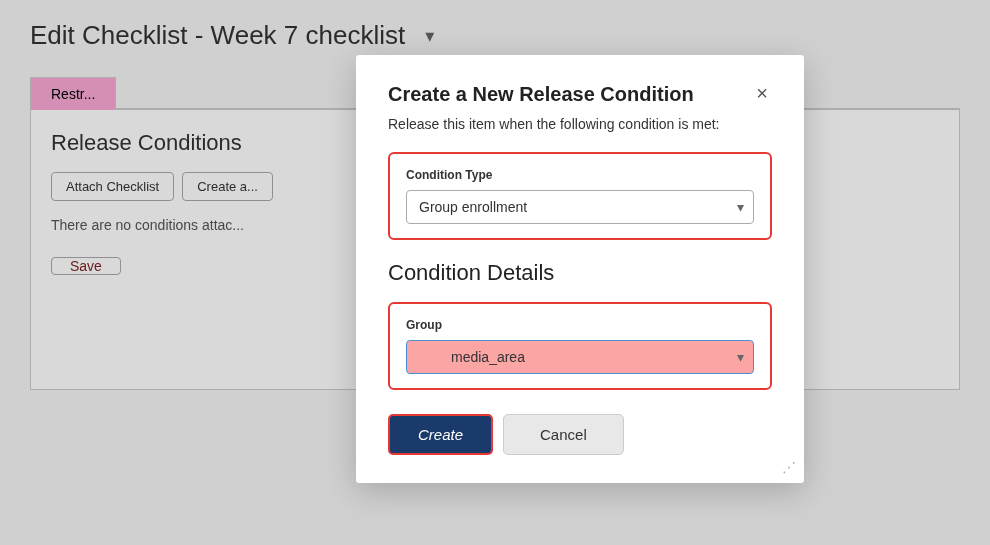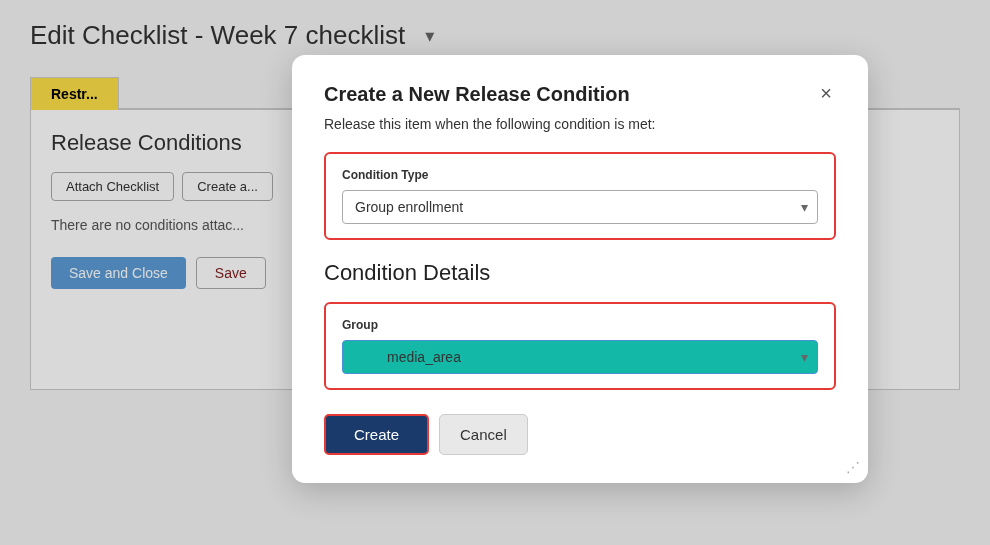--- a/index.html
+++ b/index.html
@@ -50,25 +50,25 @@
       padding: 8px 20px;
       font-size: 14px;
       color: #555;
       cursor: pointer;
       border: 1px solid transparent;
       border-bottom: none;
       background: #f5f5f5;
     }
 
     .tab-item.active {
-      background: #fde047;
+      background: #f9a8d4;
       border-color: #ccc;
       border-bottom-color: #fff;
       color: #000;
-      font-weight: 700;
+      font-weight: 400;
       position: relative;
       bottom: -2px;
     }
 
     .content-area {
       background: #fff;
       border: 1px solid #ccc;
       border-top: none;
       padding: 20px;
       min-height: 280px;
@@ -137,23 +137,23 @@
       background: rgba(0,0,0,0.15);
       display: flex;
       align-items: flex-start;
       justify-content: center;
       padding-top: 55px;
       padding-left: 170px;
     }
 
     .modal {
       background: #fff;
-      border-radius: 13px;
+      border-radius: 3px;
       box-shadow: 0 8px 32px rgba(0,0,0,0.2);
-      width: 576px;
+      width: 448px;
       padding: 28px 32px 28px 32px;
       position: relative;
     }
 
     .modal-header {
       display: flex;
       justify-content: space-between;
       align-items: flex-start;
       margin-bottom: 10px;
     }
@@ -239,24 +239,25 @@
 
     .btn-create {
       padding: 10px 28px;
       background: #1a3a6b;
       border: 2px solid #e53935;
       border-radius: 5px;
       font-size: 15px;
       color: #fff;
       cursor: pointer;
       font-weight: 500;
+      font-style: italic;
     }
 
     .btn-cancel {
-      padding: 10px 20px;
+      padding: 10px 36px;
       background: #e8e8e8;
       border: 1px solid #ccc;
       border-radius: 5px;
       font-size: 15px;
       color: #333;
       cursor: pointer;
     }
 
     .resize-handle {
       position: absolute;
@@ -289,21 +290,20 @@
     <div class="content-section-title">Release Conditions</div>
 
     <div class="action-buttons-row">
       <button class="btn-secondary">Attach Checklist</button>
       <button class="btn-secondary">Create a...</button>
     </div>
 
     <div class="no-conditions-text">There are no conditions attac...</div>
 
     <div class="bottom-action-row">
-      <button class="btn-primary-blue">Save and Close</button>
       <button class="btn-save">Save</button>
     </div>
   </div>
 </div>
 
 <div class="modal-overlay">
   <div class="modal">
     <div class="modal-header">
       <span class="modal-title">Create a New Release Condition</span>
       <button class="modal-close-btn">×</button>
@@ -322,21 +322,21 @@
         </select>
         <span class="chevron-icon">▾</span>
       </div>
     </div>
 
     <div class="condition-details-title">Condition Details</div>
 
     <div class="field-group">
       <label class="field-label">Group</label>
       <div class="select-wrapper">
-        <select class="select-field group-select-highlighted" style="background:#14b8a6; border:1.5px solid #4a90d9;padding-left:44px;">
+        <select class="select-field group-select-highlighted" style="background:#fca5a5; border:1.5px solid #4a90d9;padding-left:44px;">
           <option value="media_area" selected="">media_area</option>
           <option value="students">students</option>
           <option value="instructors">instructors</option>
         </select>
         <span class="chevron-icon">▾</span>
       </div>
     </div>
 
     <div class="modal-footer">
       <button class="btn-create">Create</button>

